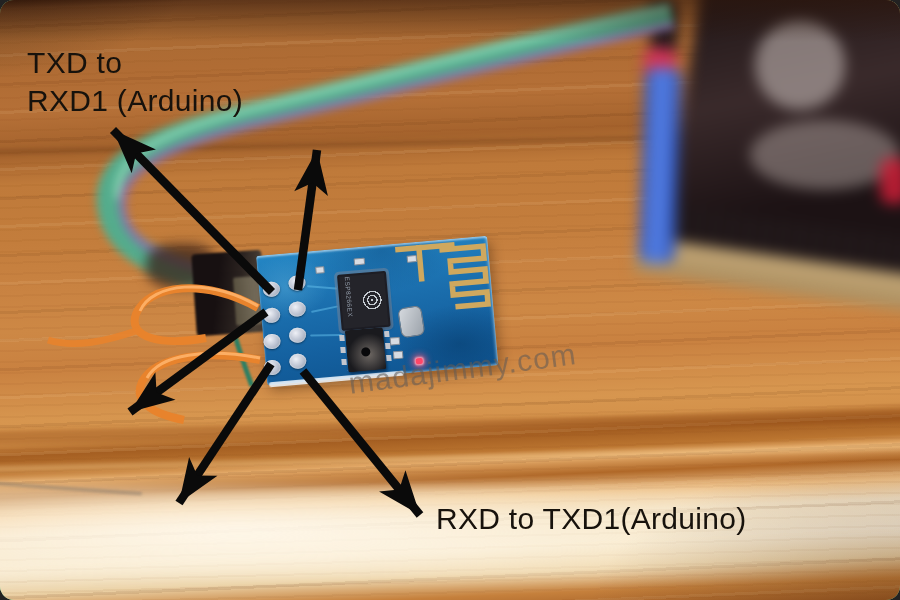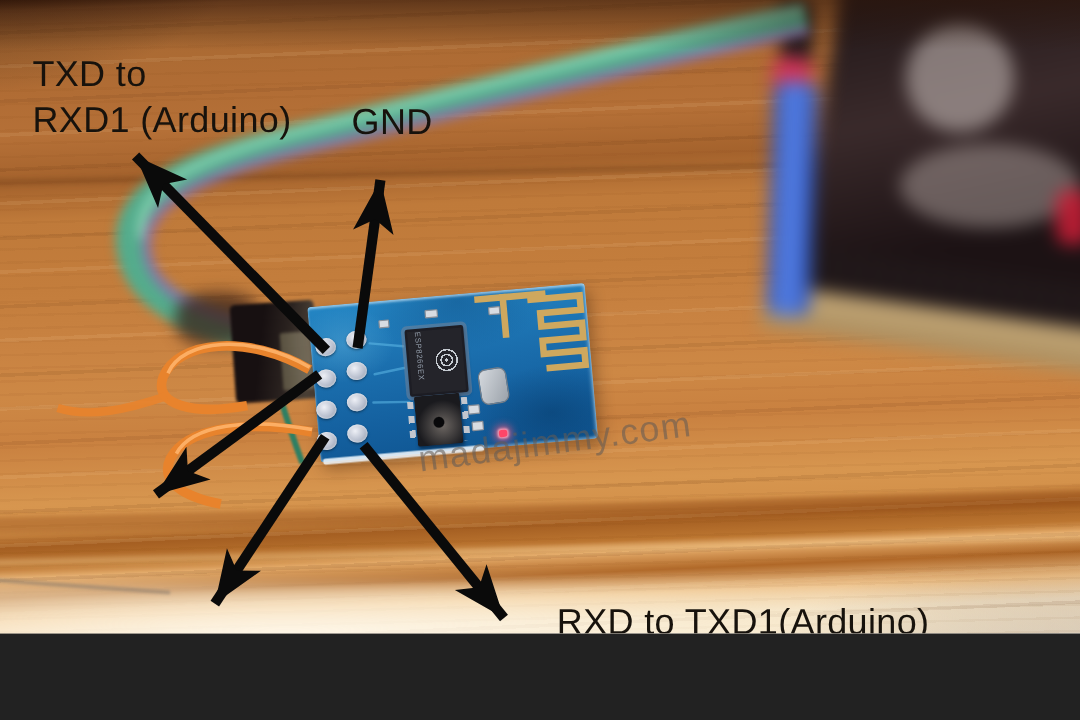--- a/index.html
+++ b/index.html
@@ -1,19 +1,20 @@
 <!DOCTYPE html>
 <html><head>
 <meta charset="utf-8">
 <style>
   html,body{margin:0;padding:0;background:#222;}
   .scene{
-    position:relative;width:900px;height:528px;overflow:hidden;
+    position:relative;width:900px;height:600px;overflow:hidden;
     font-family:"Liberation Sans",sans-serif;
-    background:#ffffff;
+    background:#86efac;
+    border-radius:14px;
   }
   .scene *{position:absolute;}
   
   .wood{
     left:0;top:0;width:900px;height:600px;
     background:
       linear-gradient(177.5deg,
         #5a3014 0%, #9c6030 1.5%, #a96a33 5%, #b06c34 12%,
         #b57037 18%, #a4622c 24%, #bf7a3a 29%, #c37d3c 38%,
         #c98342 46%, #cd8845 52%, #c98140 58%, #d7964f 66%,
@@ -104,21 +105,21 @@
   .led{left:150px;top:116px;width:7px;height:6px;border-radius:2px;background:#ff4668;
     box-shadow:0 0 7px 3px rgba(255,90,130,.85), 0 0 2px 1px #fff;}
   
   .watermark{left:348px;top:352px;font-size:30px;letter-spacing:1px;color:rgba(100,92,85,.58);
     transform:rotate(-7.5deg);white-space:nowrap;}
   .lbl{color:#17120c;font-size:30px;line-height:38px;letter-spacing:.3px;white-space:pre-line;}
   .lbl.txd{left:27px;top:44px;}
   .lbl.gnd{left:293px;top:84px;}
   .lbl.chpd{left:10px;top:386px;}
   .lbl.v33{left:128px;top:499px;}
-  .lbl.rxd{left:436px;top:500px;margin-left:28px;}
+  .lbl.rxd{left:436px;top:500px;}
   svg.overlay{left:0;top:0;}
 </style>
 </head>
 <body>
 
 <div class="scene">
 
   <div class="wood"></div>
   <div class="grain"></div>
   <div class="streak s1"></div>
@@ -221,16 +222,15 @@
       <line x1="272" y1="292" x2="113" y2="130" marker-end="url(#ah)"></line>
       <line x1="298" y1="290" x2="317" y2="150" marker-end="url(#ah)"></line>
       <line x1="266" y1="312" x2="130" y2="412" marker-end="url(#ah)"></line>
       <line x1="271" y1="364" x2="179" y2="503" marker-end="url(#ah)"></line>
       <line x1="303" y1="371" x2="420" y2="515" marker-end="url(#ah)"></line>
     </g>
   </svg>
 
   <div class="lbl txd">TXD to
 RXD1 (Arduino)</div>
-  <div class="lbl gnd">GND</div>
   <div class="lbl rxd">RXD to TXD1(Arduino)</div>
 
 </div>
 
 </body></html>

